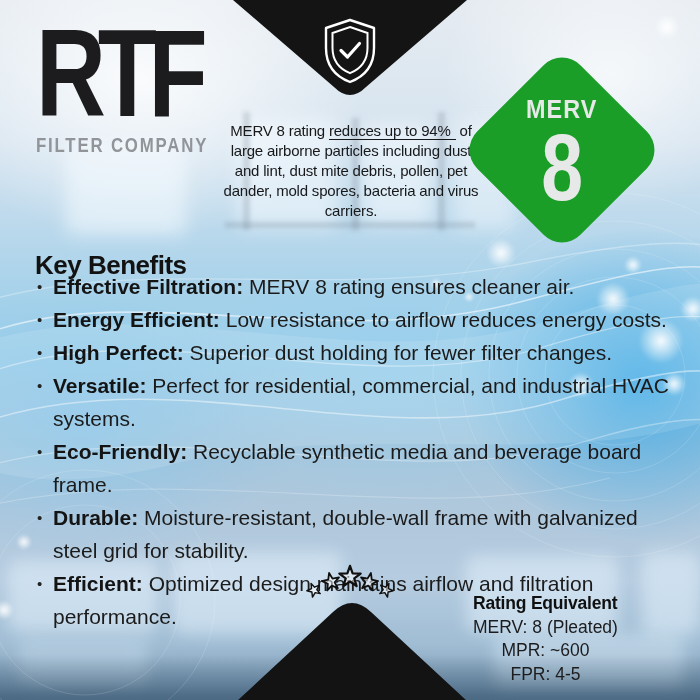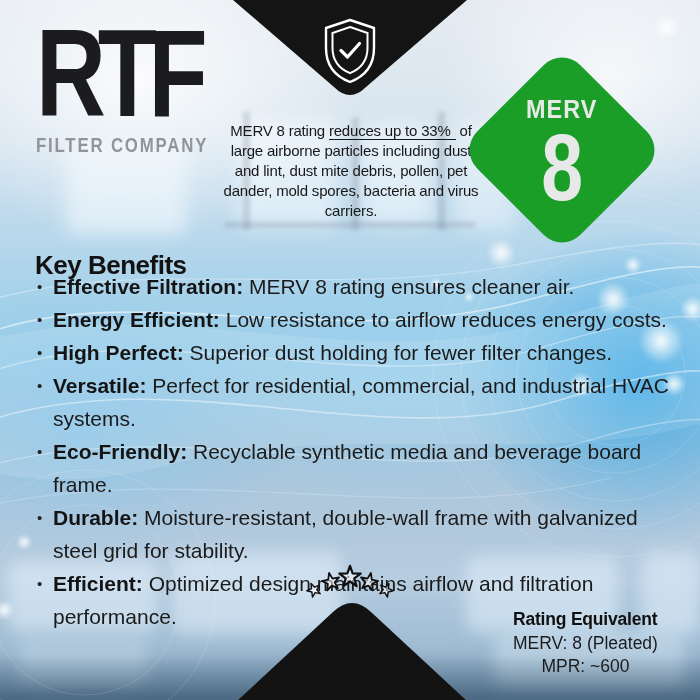--- a/index.html
+++ b/index.html
@@ -54,21 +54,21 @@
   .key-heading{position:absolute;left:35px;top:228px;font-size:26px;font-weight:700;
     color:#121212;letter-spacing:-0.5px;}
   .benefits{position:absolute;left:36px;top:270px;width:638px;margin:0;padding:0;
     list-style:none;font-size:21px;line-height:33px;color:#1b1b1b;}
   .benefits li{position:relative;padding-left:17px;}
   .benefits li::before{content:"•";position:absolute;left:1px;top:0;font-size:15px;color:#222;}
   .benefits b{color:#141414;}
   
   .deco-svg{position:absolute;left:0;top:0;}
   
-  .rating{position:absolute;left:513px;top:593px;color:#1c1c1e;margin-top:16px;}
+  .rating{position:absolute;left:473px;top:593px;color:#1c1c1e;}
   .rating-heading{font-size:17.5px;font-weight:700;color:#101010;margin:0 0 2px 0;letter-spacing:-0.2px;}
   .rating-line{font-size:17.5px;line-height:23.4px;text-align:center;}
 </style>
 </head>
 <body>
 
 <div class="poster">
 
   <div class="glow glow-topleft"></div>
   <div class="glow glow-topright"></div>
@@ -134,21 +134,21 @@
     <path d="M28 3 L52 11 V31 C52 48.5 42.5 59.5 28 65 C13.5 59.5 4 48.5 4 31 V11 Z" fill="none" stroke="#ffffff" stroke-width="2.4" stroke-linejoin="round"></path>
     <path d="M28 10 L45.5 16 V31 C45.5 43.5 38.5 51.8 28 56.2 C17.5 51.8 10.5 43.5 10.5 31 V16 Z" fill="none" stroke="#ffffff" stroke-width="2"></path>
     <path d="M19 33.5 L25.5 40 L37.5 26.5" fill="none" stroke="#ffffff" stroke-width="3.2" stroke-linecap="round" stroke-linejoin="round"></path>
   </svg>
 
   <div class="logo">
     <div class="logo-rtf">RTF</div>
     <div class="logo-tagline">FILTER COMPANY</div>
   </div>
 
-  <p class="intro"><span>MERV 8 rating </span><span class="u">reduces up to 33%</span><span> of large airborne particles including dust and lint, dust mite debris, pollen, pet dander, mold spores, bacteria and virus carriers.</span></p>
+  <p class="intro"><span>MERV 8 rating </span><span class="u">reduces up to 94%</span><span> of large airborne particles including dust and lint, dust mite debris, pollen, pet dander, mold spores, bacteria and virus carriers.</span></p>
 
   <div class="diamond">
     <div class="diamond-inner">
       <div class="merv-label">MERV</div>
       <div class="merv-number">8</div>
     </div>
   </div>
 
   <h2 class="key-heading">Key Benefits</h2>
   <ul class="benefits">
@@ -175,15 +175,16 @@
       <use href="#star5" transform="translate(55,17) scale(1.12)" vector-effect="non-scaling-stroke"></use>
       <use href="#star5" transform="translate(74,22) scale(0.92) rotate(12)" vector-effect="non-scaling-stroke"></use>
       <use href="#star5" transform="translate(91,30) scale(0.72) rotate(24)" vector-effect="non-scaling-stroke"></use>
     </g>
   </svg>
 
   <div class="rating">
     <h3 class="rating-heading">Rating Equivalent</h3>
     <div class="rating-line">MERV: 8 (Pleated)</div>
     <div class="rating-line">MPR: ~600</div>
+    <div class="rating-line">FPR: 4-5</div>
   </div>
 
 </div>
 
 </body></html>

